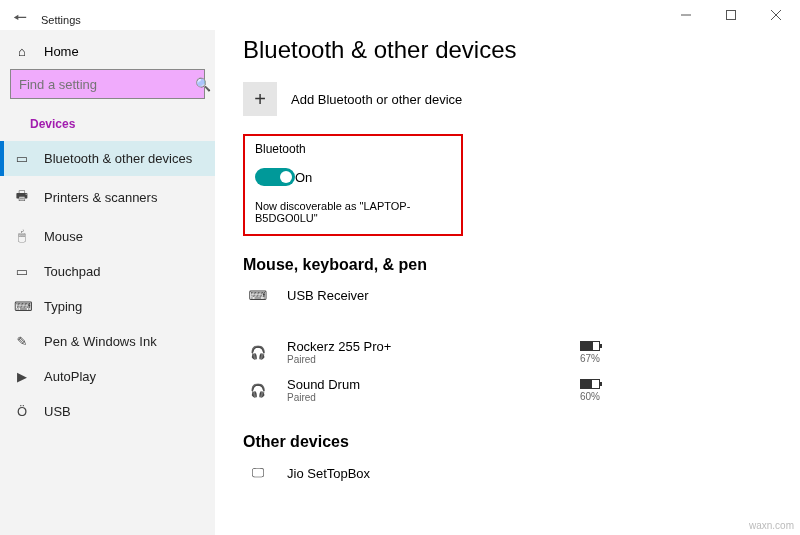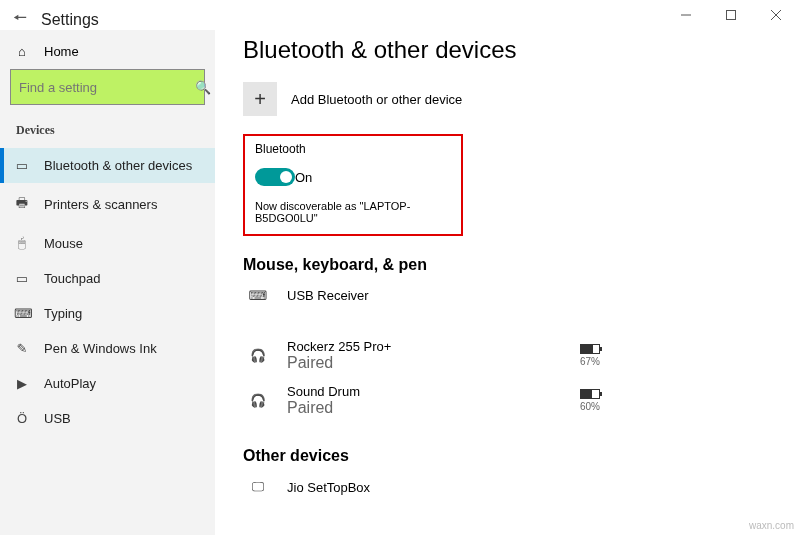--- a/index.html
+++ b/index.html
@@ -2,36 +2,36 @@
 <html><head>
 <meta charset="utf-8">
 <style>
   * { box-sizing: border-box; margin: 0; padding: 0; font-family: "Segoe UI", Arial, sans-serif; }
   body { width: 800px; height: 535px; background: #fff; color: #000; font-size: 13px; overflow: hidden; position: relative; }
 
   
   .titlebar { height: 30px; display: flex; align-items: center; justify-content: flex-end; padding: 0 2px; }
   .title-left { position: absolute; left: 13px; top: 6px; display: flex; align-items: center; gap: 14px; }
   .title-left .back { font-size: 16px; color: #555; }
-  .title-left .title { font-size: 16px; color: #222; }
+  .title-left .title { font-size: 11px; color: #222; }
   .winbtn { width: 45px; height: 28px; display: flex; align-items: center; justify-content: center; color: #555; }
   .winbtn svg { width: 10px; height: 10px; }
 
   
   .body { display: flex; height: calc(100% - 30px); }
   .sidebar { width: 215px; background: #f3f3f3; padding: 8px 0 0 0; display: flex; flex-direction: column; }
   .content { flex: 1; padding: 6px 0 0 28px; overflow: hidden; }
 
   
   .home { display: flex; align-items: center; gap: 14px; padding: 6px 14px 10px 14px; font-size: 13px; }
   .home .icon { width: 16px; text-align: center; }
-  .searchbox { margin: 0 10px 14px 10px; border: 1px solid #888; background: #bef264; height: 36px; display: flex; align-items: center; padding: 0 8px; justify-content: space-between; }
+  .searchbox { margin: 0 10px 14px 10px; border: 1px solid #888; background: #f0abfc; height: 30px; display: flex; align-items: center; padding: 0 8px; justify-content: space-between; }
   .searchbox input { border: none; outline: none; font-size: 13px; flex: 1; background: transparent; }
   .searchbox .sicon { color: #666; font-size: 13px; }
-  .section-label { padding: 4px 14px 10px 16px; font-size: 12px; color: #404040; font-weight: 600; font-family: Liberation Serif, serif; }
+  .section-label { padding: 4px 14px 10px 30px; font-size: 12px; color: #a21caf; font-weight: 600; }
   .navitem { display: flex; align-items: center; gap: 14px; padding: 10px 14px 10px 14px; font-size: 13px; color: #222; position: relative; }
   .navitem .icon { width: 16px; text-align: center; color: #444; }
   .navitem.active { background: #d7ecf0; }
   .navitem.active::before { content: ""; position: absolute; left: 0; top: 0; bottom: 0; width: 4px; background: #0078d4; }
 
   
   h1.page-title { font-size: 24px; font-weight: 400; margin: 0 0 18px 0; }
   .addrow { display: flex; align-items: center; gap: 14px; margin-bottom: 18px; }
   .plusbox { width: 34px; height: 34px; background: #e5e5e5; display: flex; align-items: center; justify-content: center; font-size: 20px; color: #333; }
   .addrow .label { font-size: 13px; }
@@ -42,21 +42,21 @@
   .toggle-track { width: 40px; height: 18px; border-radius: 9px; background: #009999; position: relative; }
   .toggle-thumb { width: 12px; height: 12px; border-radius: 50%; background: #fff; position: absolute; right: 3px; top: 3px; }
   .toggle .state { font-size: 13px; }
   .discover { font-size: 11px; }
 
   h2.subhead { font-size: 16px; font-weight: 600; margin: 0 0 8px 0; }
   .devblock { margin-bottom: 24px; }
   .devrow { display: flex; align-items: center; gap: 14px; padding: 6px 0; }
   .devicon { width: 30px; text-align: center; color: #444; }
   .devinfo .name { font-size: 13px; }
-  .devinfo .status { font-size: 16px; color: #666; }
+  .devinfo .status { font-size: 10px; color: #666; }
   .batt { margin-left: auto; margin-right: 200px; text-align: right; }
   .batt-icon { width: 20px; height: 10px; border: 1px solid #333; position: relative; margin: 0 auto 2px auto; }
   .batt-icon::after { content: ""; position: absolute; right: -3px; top: 2px; width: 2px; height: 4px; background: #333; }
   .batt-fill { height: 100%; background: #333; }
   .batt-pct { font-size: 10px; color: #666; }
 
   .watermark { position: absolute; right: 6px; bottom: 4px; font-size: 10px; color: #bbb; }
 </style>
 </head>
 <body>

